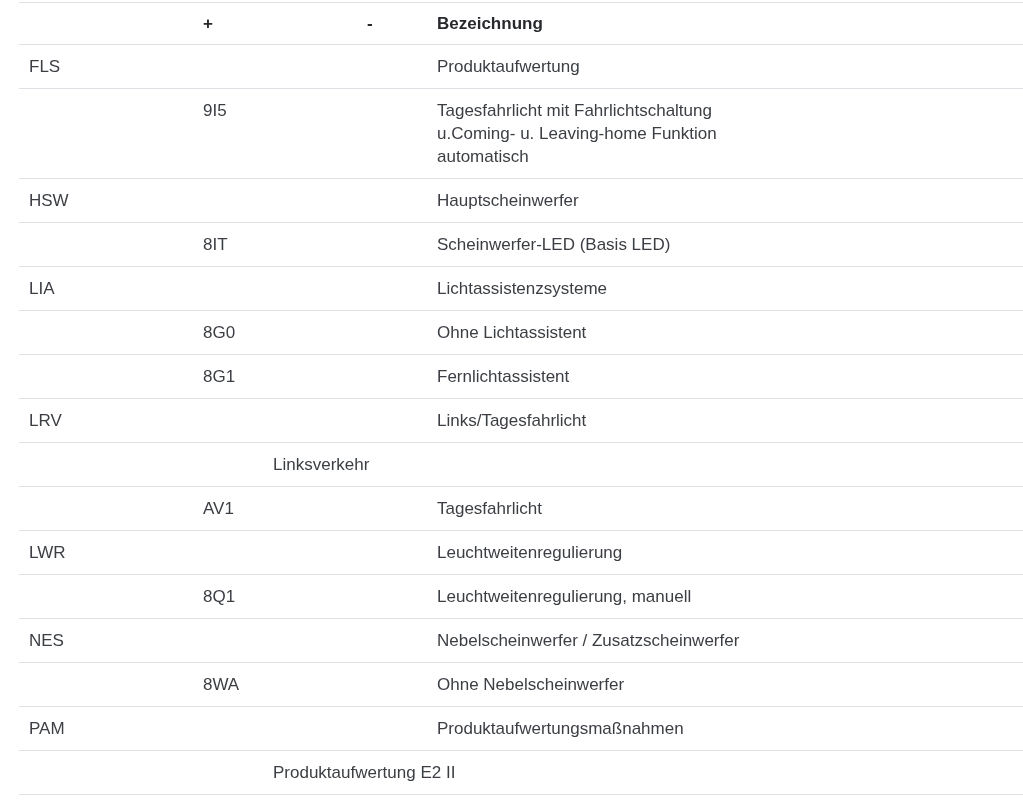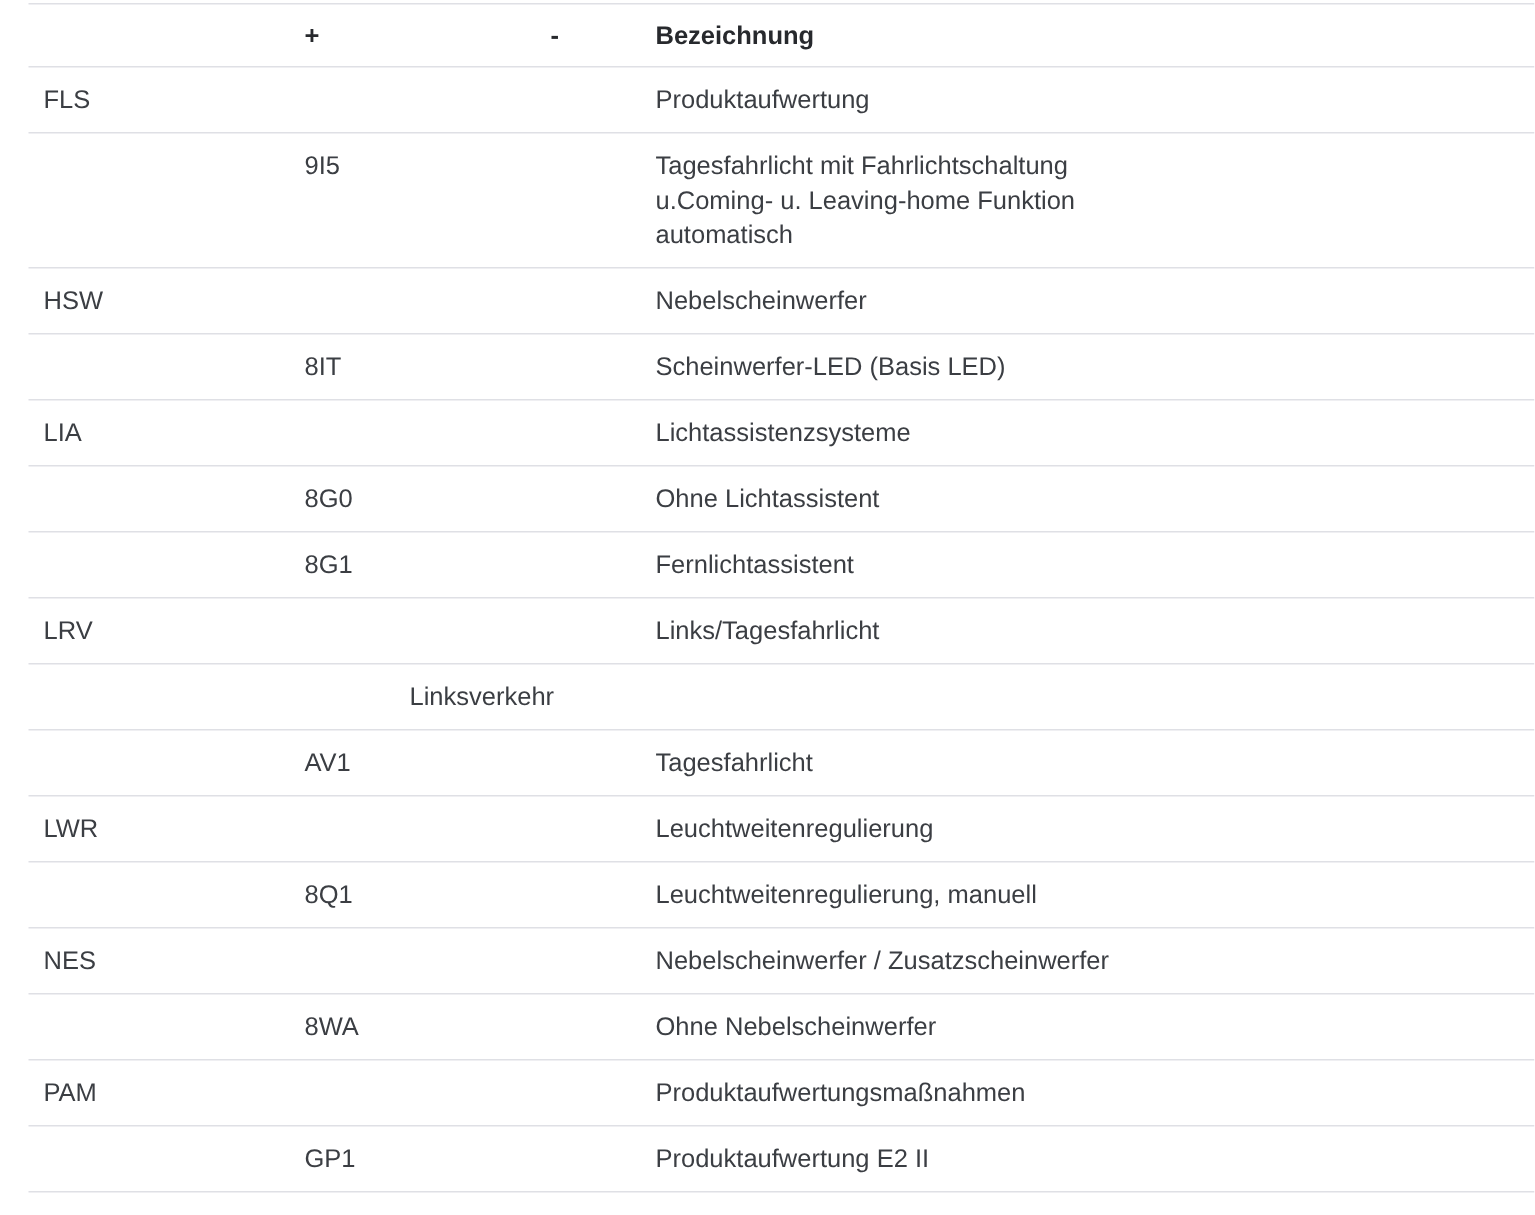--- a/index.html
+++ b/index.html
@@ -65,21 +65,21 @@
     <div class="cell c2">9I5</div>
     <div class="cell c3"></div>
     <div class="cell c4">Tagesfahrlicht mit Fahrlichtschaltung
 u.Coming- u. Leaving-home Funktion
 automatisch</div>
   </div>
       <div class="row">
     <div class="cell c1">HSW</div>
     <div class="cell c2"></div>
     <div class="cell c3"></div>
-    <div class="cell c4">Nebelscheinwerfer</div>
+    <div class="cell c4">Hauptscheinwerfer</div>
   </div>
       <div class="row">
     <div class="cell c1"></div>
     <div class="cell c2">8IT</div>
     <div class="cell c3"></div>
     <div class="cell c4">Scheinwerfer-LED (Basis LED)</div>
   </div>
       <div class="row">
     <div class="cell c1">LIA</div>
     <div class="cell c2"></div>
@@ -140,18 +140,17 @@
     <div class="cell c4">Ohne Nebelscheinwerfer</div>
   </div>
       <div class="row">
     <div class="cell c1">PAM</div>
     <div class="cell c2"></div>
     <div class="cell c3"></div>
     <div class="cell c4">Produktaufwertungsmaßnahmen</div>
   </div>
       <div class="row">
     <div class="cell c1"></div>
-    <div class="cell c2">GP1</div>
     <div class="cell c3"></div>
     <div class="cell c4">Produktaufwertung E2 II</div>
   </div>
     </div>
 </div>
 
 </body></html>

